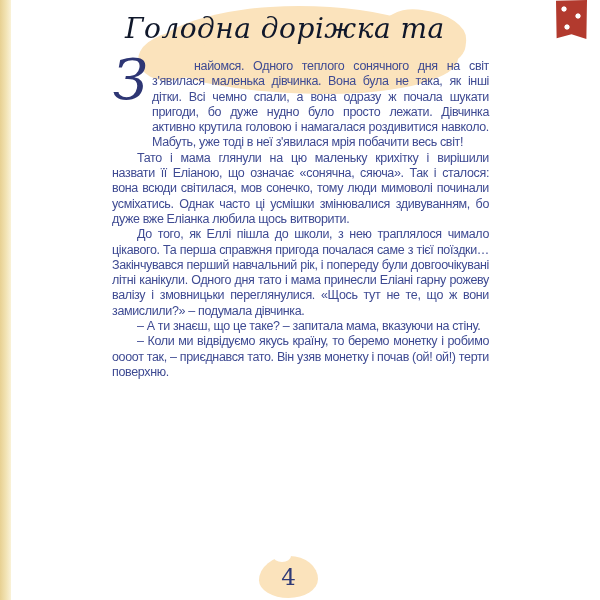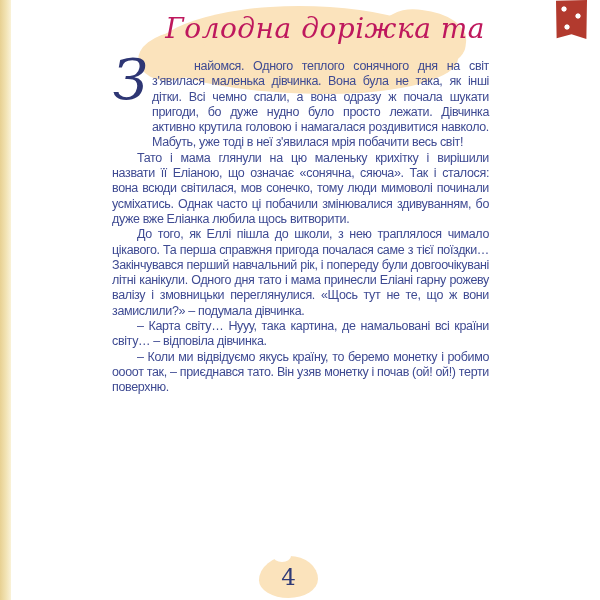--- a/index.html
+++ b/index.html
@@ -57,27 +57,27 @@
     width: 90px; height: 60px;
     background: #fbe3bc;
     border-radius: 45% 55% 60% 40% / 55% 45% 50% 50%;
     transform: rotate(6deg);
   }
 
   .chapter-title {
     position: absolute;
     left: 125px; top: 8px;
     width: 360px;
-    text-align: right;
+    text-align: left;
     font-family: "DejaVu Serif", serif;
     font-style: italic;
     font-weight: 500;
     font-size: 28px;
     line-height: 41px;
-    color: #be185d;
+    color: #0f172a;
     letter-spacing: 0.5px;
   }
 
   
   .body-text {
     position: absolute;
     left: 112px; top: 59px;
     width: 377px;
     font-family: "Liberation Sans", sans-serif;
     font-size: 12.5px;
@@ -135,21 +135,21 @@
 <div class="title-blob"></div>
 
 <div class="chapter-title">
   <div>Голодна доріжка та</div>
 </div>
 
 <div class="drop-cap">З</div>
 
 <div class="body-text">
   <p class="first">найомся. Одного теплого сонячного дня на світ з'явилася маленька дівчинка. Вона була не така, як інші дітки. Всі чемно спали, а вона одразу ж почала шукати пригоди, бо дуже нудно було просто лежати. Дівчинка активно крутила головою і намагалася роздивитися навколо. Мабуть, уже тоді в неї з'явилася мрія побачити весь світ!</p>
-  <p>Тато і мама глянули на цю маленьку крихітку і вирішили назвати її Еліаною, що означає «сонячна, сяюча». Так і сталося: вона всюди світилася, мов сонечко, тому люди мимоволі починали усміхатись. Однак часто ці побачили змінювалися здивуванням, бо дуже вже Еліанка любила щось витворити.</p>
+  <p>Тато і мама глянули на цю маленьку крихітку і вирішили назвати її Еліаною, що означає «сонячна, сяюча». Так і сталося: вона всюди світилася, мов сонечко, тому люди мимоволі починали усміхатись. Однак часто ці усмішки змінювалися здивуванням, бо дуже вже Еліанка любила щось витворити.</p>
   <p>До того, як Еллі пішла до школи, з нею траплялося чимало цікавого. Та перша справжня пригода почалася саме з тієї поїздки… Закінчувався перший навчальний рік, і попереду були довгоочікувані літні канікули. Одного дня тато і мама принесли Еліані гарну рожеву валізу і змовницьки переглянулися. «Щось тут не те, що ж вони замислили?» – подумала дівчинка.</p>
-  <p>– Карта світу…  Нууу, така картина, де намальовані всі країни світу… – відповіла дівчинка.</p>
+  <p>– А ти знаєш, що це таке? – запитала мама, вказуючи на стіну.</p>
   <p>– Коли ми відвідуємо якусь країну, то беремо монетку і робимо оооот так, – приєднався тато. Він узяв монетку і почав (ой! ой!) терти поверхню.</p>
 </div>
 
 <div class="page-number-blob">
   <div class="page-number">4</div>
 </div>
 
 </body></html>

